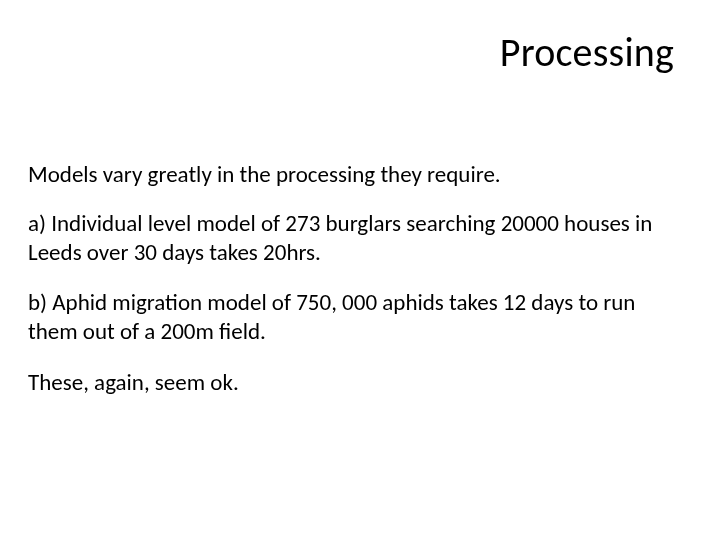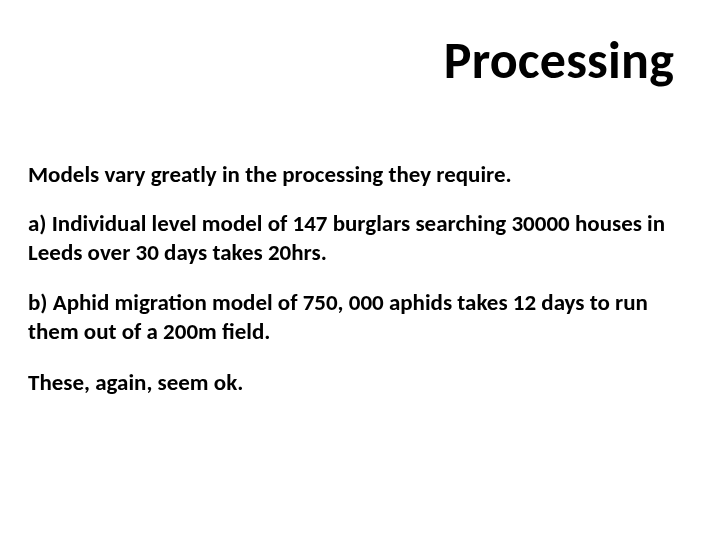--- a/index.html
+++ b/index.html
@@ -15,45 +15,44 @@
   .slide {
     position: relative;
     width: 720px;
     height: 540px;
     box-sizing: border-box;
   }
   .title {
     position: absolute;
     top: 28px;
     right: 46px;
-    font-size: 52px;
-    font-weight: 700;
+    font-size: 40px;
+    font-weight: 400;
     text-align: right;
     letter-spacing: 0.2px;
   }
   .body {
     position: absolute;
     top: 160px;
     left: 28px;
     right: 40px;
     font-size: 23px;
     line-height: 1.25;
-    font-weight: bold;
   }
   .para {
     margin: 0 0 22px 0;
   }
   .para.tight {
     margin-bottom: 20px;
   }
 </style>
 </head>
 <body>
 
 <div class="slide">
   <div class="title">Processing</div>
   <div class="body">
     <p class="para tight">Models vary greatly in the processing they require.</p>
-    <p class="para">a) Individual level model of 147 burglars searching 30000 houses in Leeds over 30 days takes 20hrs.</p>
+    <p class="para">a) Individual level model of 273 burglars searching 20000 houses in Leeds over 30 days takes 20hrs.</p>
     <p class="para"> b) Aphid migration model of 750, 000 aphids takes 12 days to run them out of a 200m field.</p>
     <p class="para">These, again, seem ok.</p>
   </div>
 </div>
 
 </body></html>

